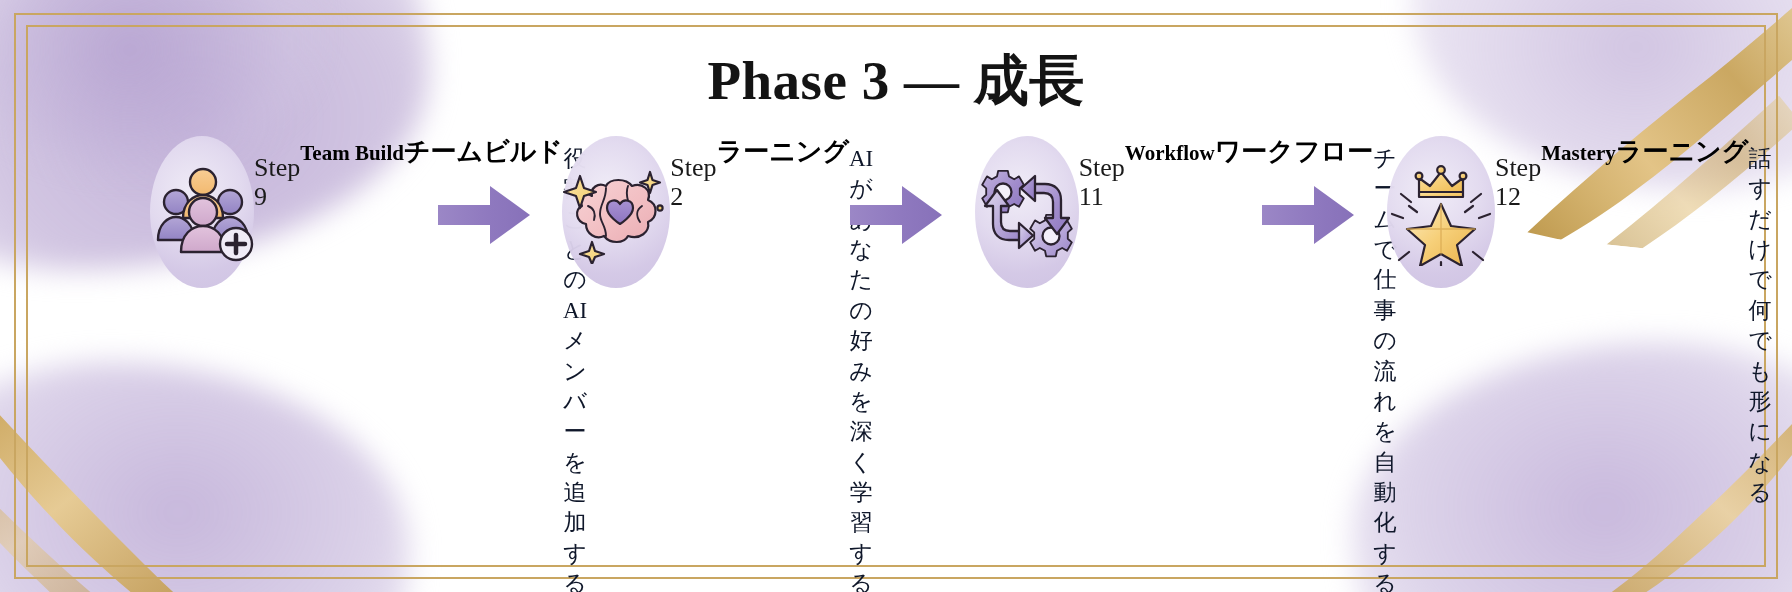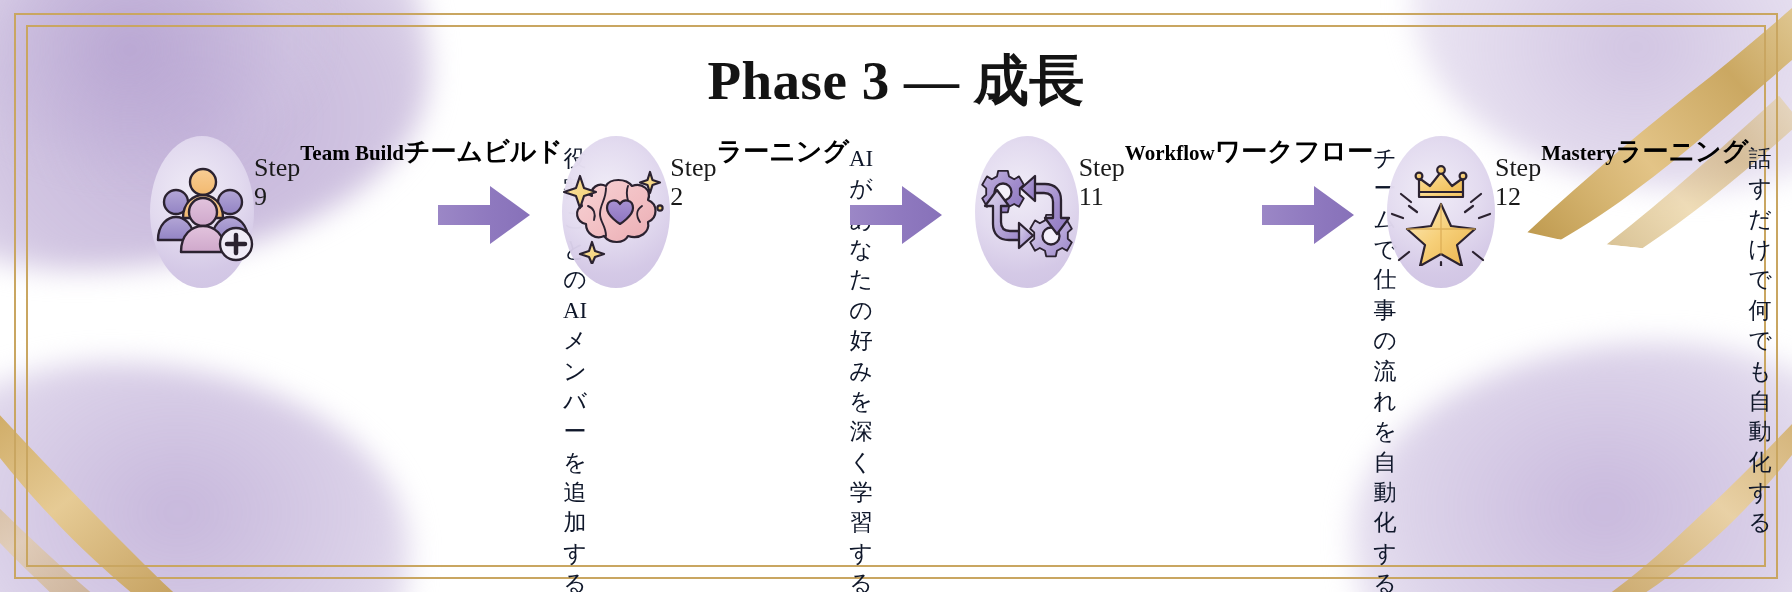--- a/index.html
+++ b/index.html
@@ -386,17 +386,17 @@
               <path d="M86 94 L96 102"></path>
               <path d="M54 104 L54 108"></path>
             </g>
           </g>
         </svg>
       </div>
       <div class="step-num">Step 12</div>
       <div class="step-en">Mastery</div>
       <div class="step-jp">ラーニング</div>
       <div class="step-desc">話すだけで何でも
-自動化する</div>
+形になる</div>
     </div>
 
   </div>
 </div>
 
 </body></html>

